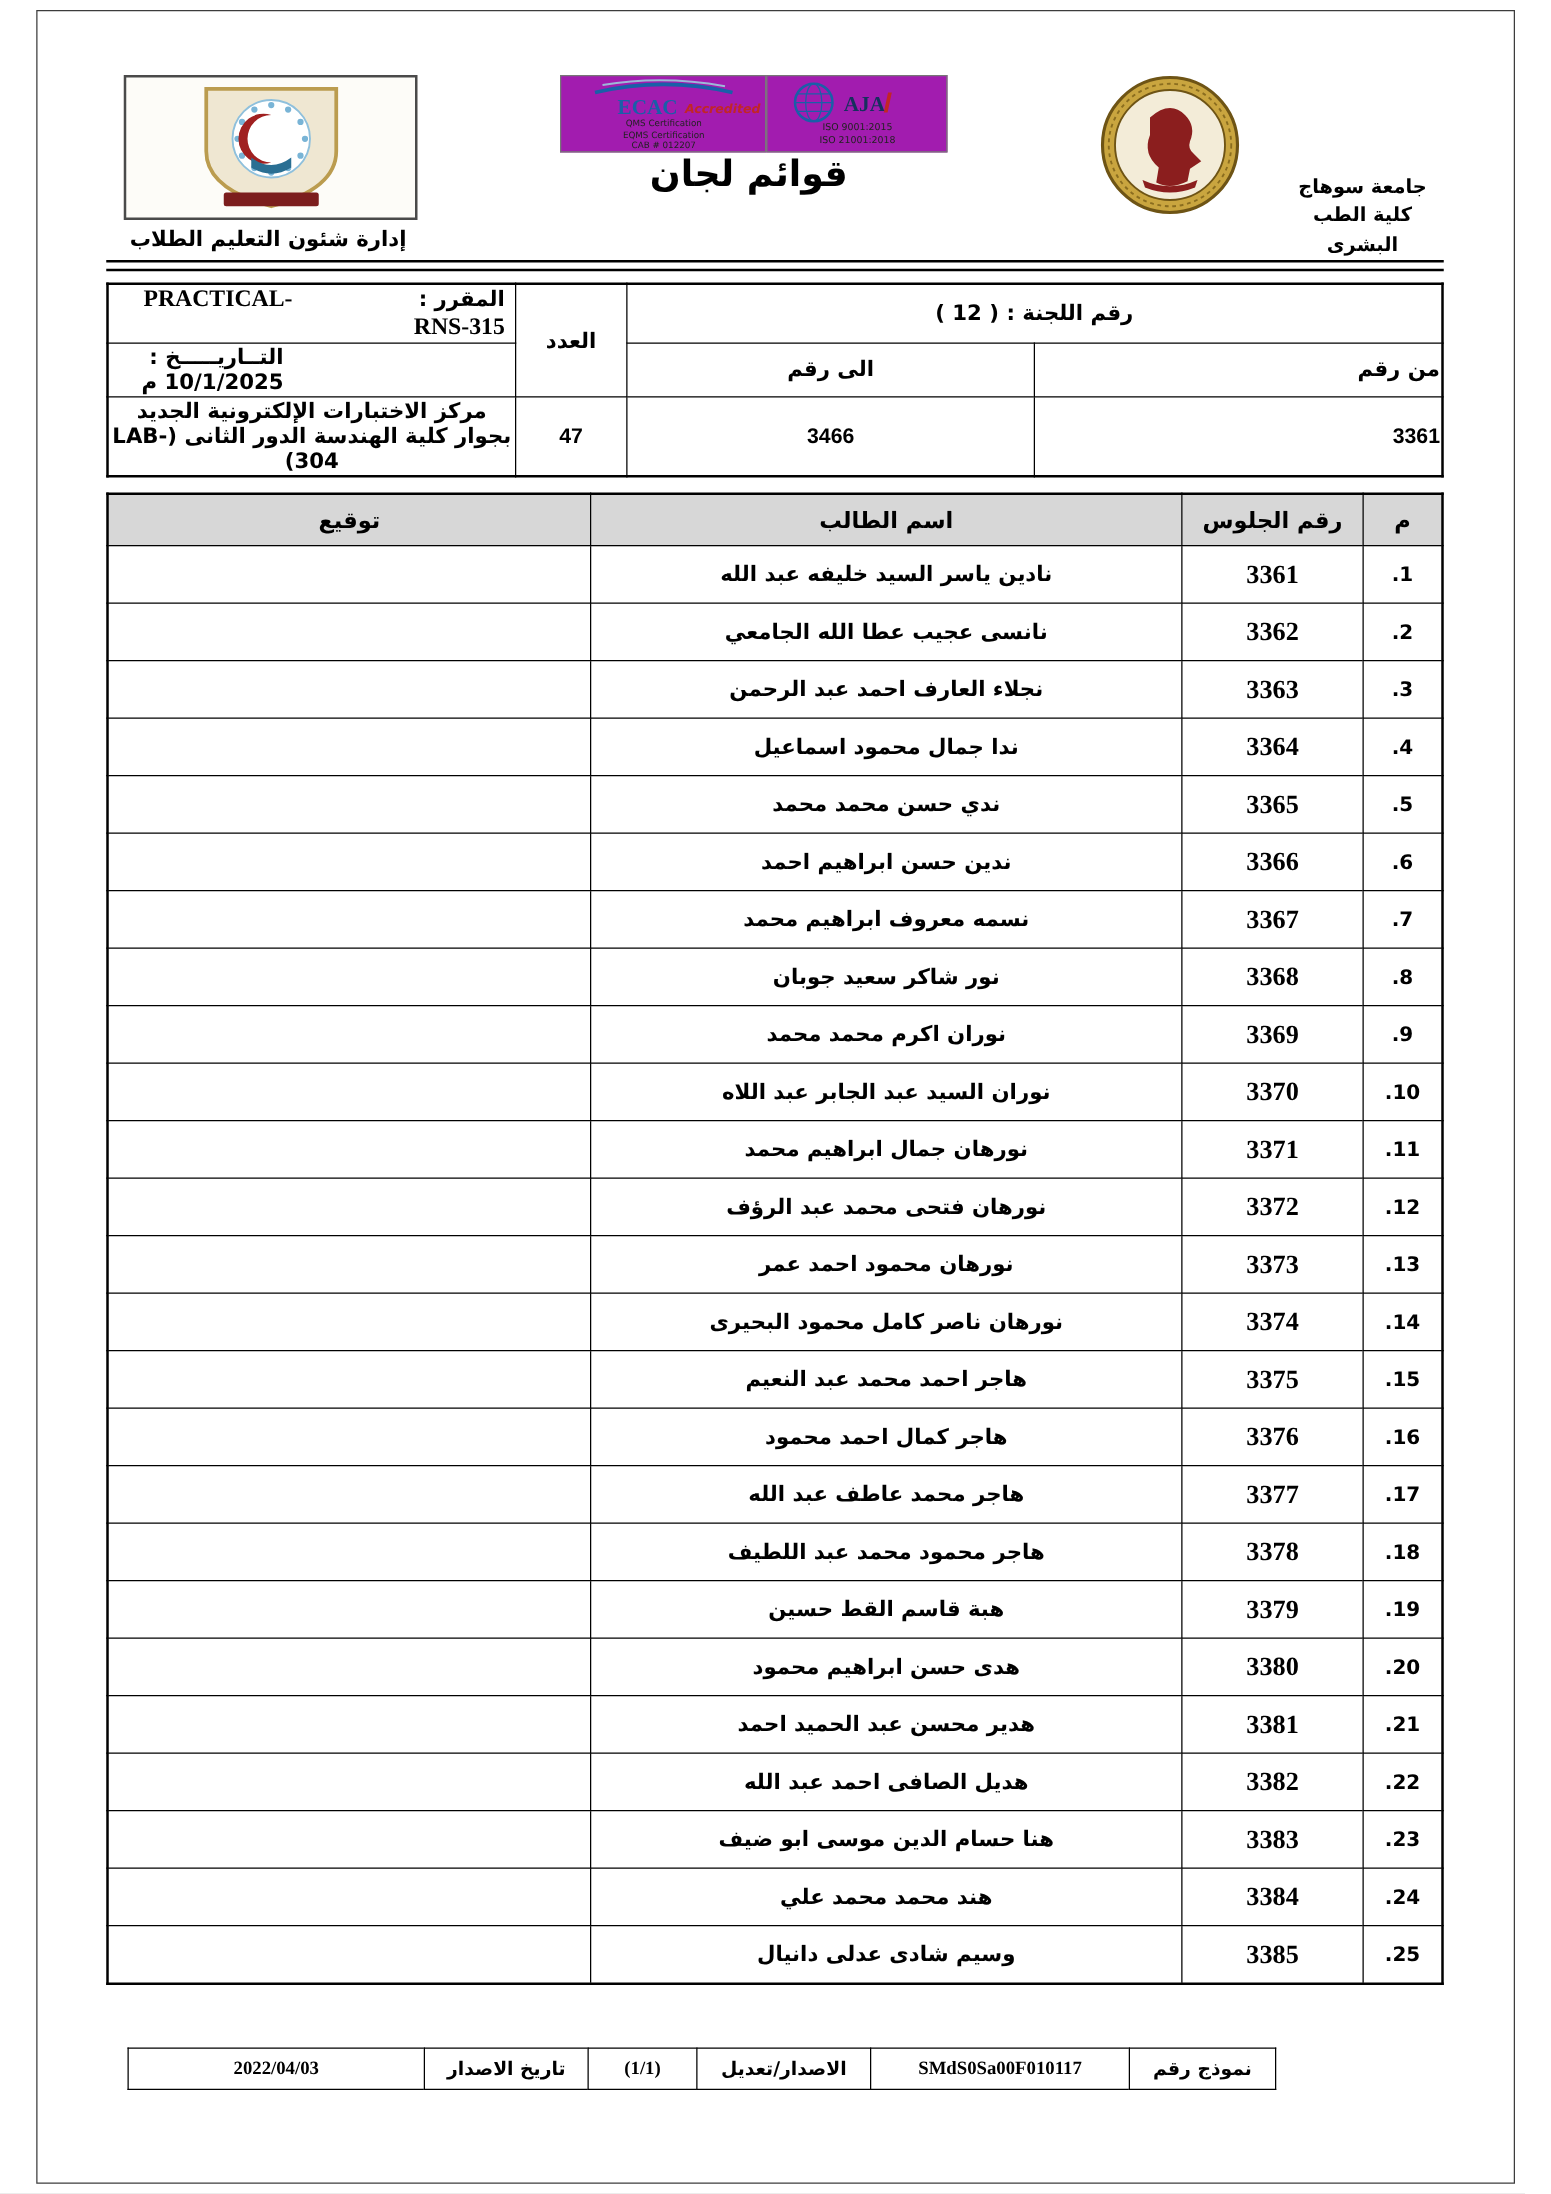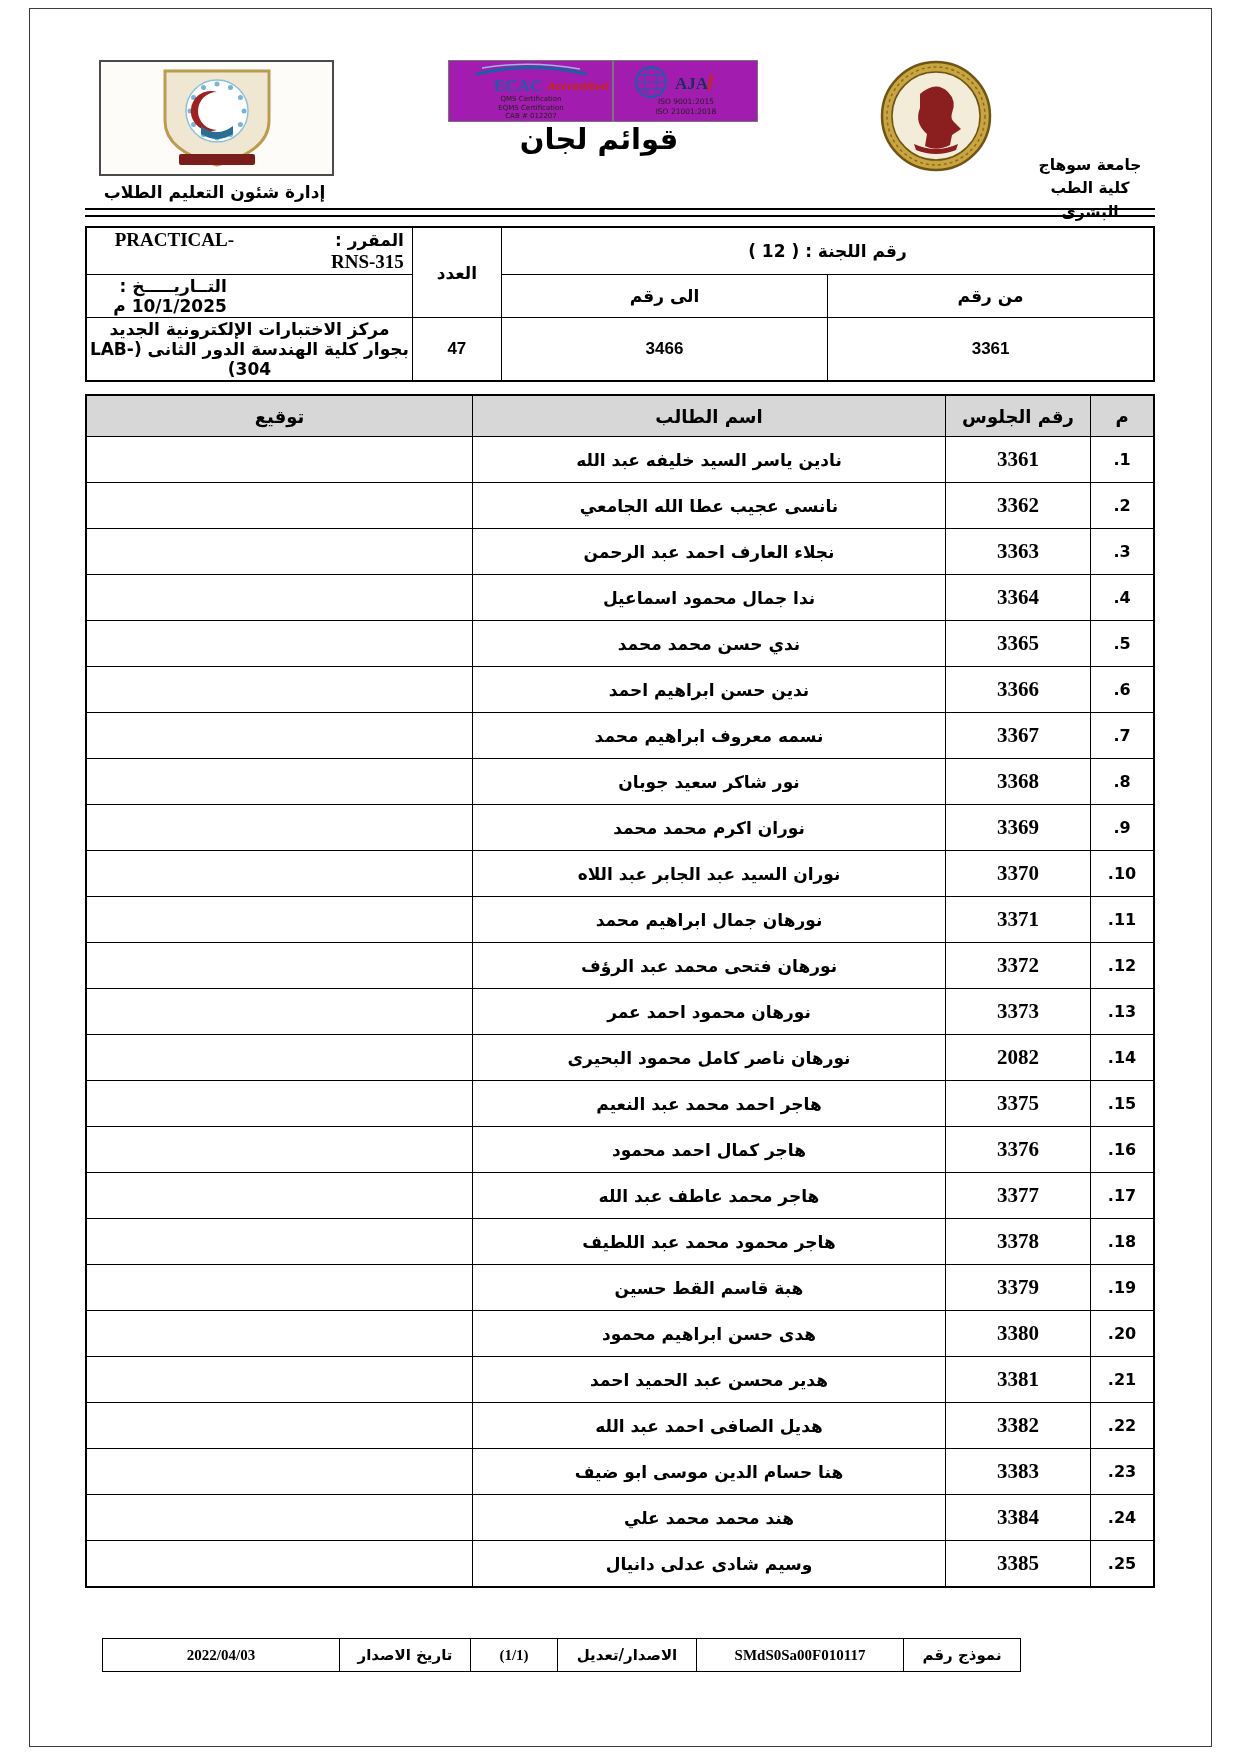--- a/index.html
+++ b/index.html
@@ -4,38 +4,38 @@
 <style>
   html,body{margin:0;padding:0;}
   body{background:#9a9a9a;font-family:"DejaVu Sans","Liberation Sans",sans-serif;color:#000;}
   .page{width:1241px;height:1755px;background:#ffffff;position:relative;margin:0 auto;direction:rtl;overflow:hidden;}
   .page-frame{position:absolute;top:8px;bottom:8px;left:29px;right:29px;border:1px solid #3c3c3c;pointer-events:none;}
   .content{position:absolute;top:0;right:86px;width:1070px;}
 
   
   .header{position:relative;height:150px;margin-top:58px;}
   .uni-emblem{position:absolute;top:2px;right:163px;width:112px;height:112px;}
-  .uni-text{position:absolute;top:96px;right:0;width:130px;text-align:center;font-weight:bold;font-size:15.5px;line-height:1.5;}
+  .uni-text{position:absolute;top:80px;right:0;width:130px;text-align:center;font-weight:bold;font-size:15.5px;line-height:1.5;}
   .center-logos{position:absolute;top:2px;right:397px;display:flex;direction:ltr;}
   .logo-box{border:1px solid #777;background:#a21caf;height:60px;display:flex;align-items:center;justify-content:center;}
   .logo-box.ecac{width:163px;}
   .logo-box.aja{width:143px;}
   .titles{position:absolute;top:64px;right:286px;width:540px;text-align:center;}
   .title1{font-size:29px;font-weight:bold;}
   .title2{font-size:23px;font-weight:bold;margin-top:3px;}
   .left-box{position:absolute;top:2px;left:14px;width:231px;height:112px;border:2px solid #4a4a4a;display:flex;align-items:center;justify-content:center;background:#fdfcf8;}
   .left-caption{position:absolute;top:124px;left:14px;width:231px;text-align:center;font-weight:bold;font-size:17px;}
 
   .double-line{height:5px;border-top:2.5px solid #000;border-bottom:2.5px solid #000;}
 
   
   table{border-collapse:collapse;table-layout:fixed;}
   .info-table{width:100%;margin-top:9px;border:2.5px solid #000;}
   .info-table td{border:1.5px solid #000;height:32px;font-weight:bold;vertical-align:middle;font-size:17px;}
-  .c-from{width:121px;text-align:center;}
+  .c-from{width:121px;}
   .c-to{width:121px;text-align:center;}
   .c-count{width:86px;text-align:center;}
   .num{font-family:Liberation Sans, sans-serif;font-size:20px;}
   .committee-cell{text-align:center;font-size:18px;}
   .course-cell{text-align:right;padding-right:8px;}
   .course-val{margin-right:95px;}
   .latin{font-family:"Liberation Serif","DejaVu Serif",serif;}
   .course-val.latin{font-size:19px;}
   .date-cell{text-align:right;padding-right:185px;font-size:18px;}
   .loc-cell{text-align:center;font-size:14.5px;}
@@ -249,21 +249,21 @@
             <td class="col-sign"></td>
           </tr>
           <tr>
             <td class="col-serial">13.</td>
             <td class="col-seat">3373</td>
             <td class="col-name">نورهان محمود احمد عمر</td>
             <td class="col-sign"></td>
           </tr>
           <tr>
             <td class="col-serial">14.</td>
-            <td class="col-seat">2082</td>
+            <td class="col-seat">3374</td>
             <td class="col-name">نورهان ناصر كامل محمود البحيرى</td>
             <td class="col-sign"></td>
           </tr>
           <tr>
             <td class="col-serial">15.</td>
             <td class="col-seat">3375</td>
             <td class="col-name">هاجر احمد محمد عبد النعيم</td>
             <td class="col-sign"></td>
           </tr>
           <tr>

